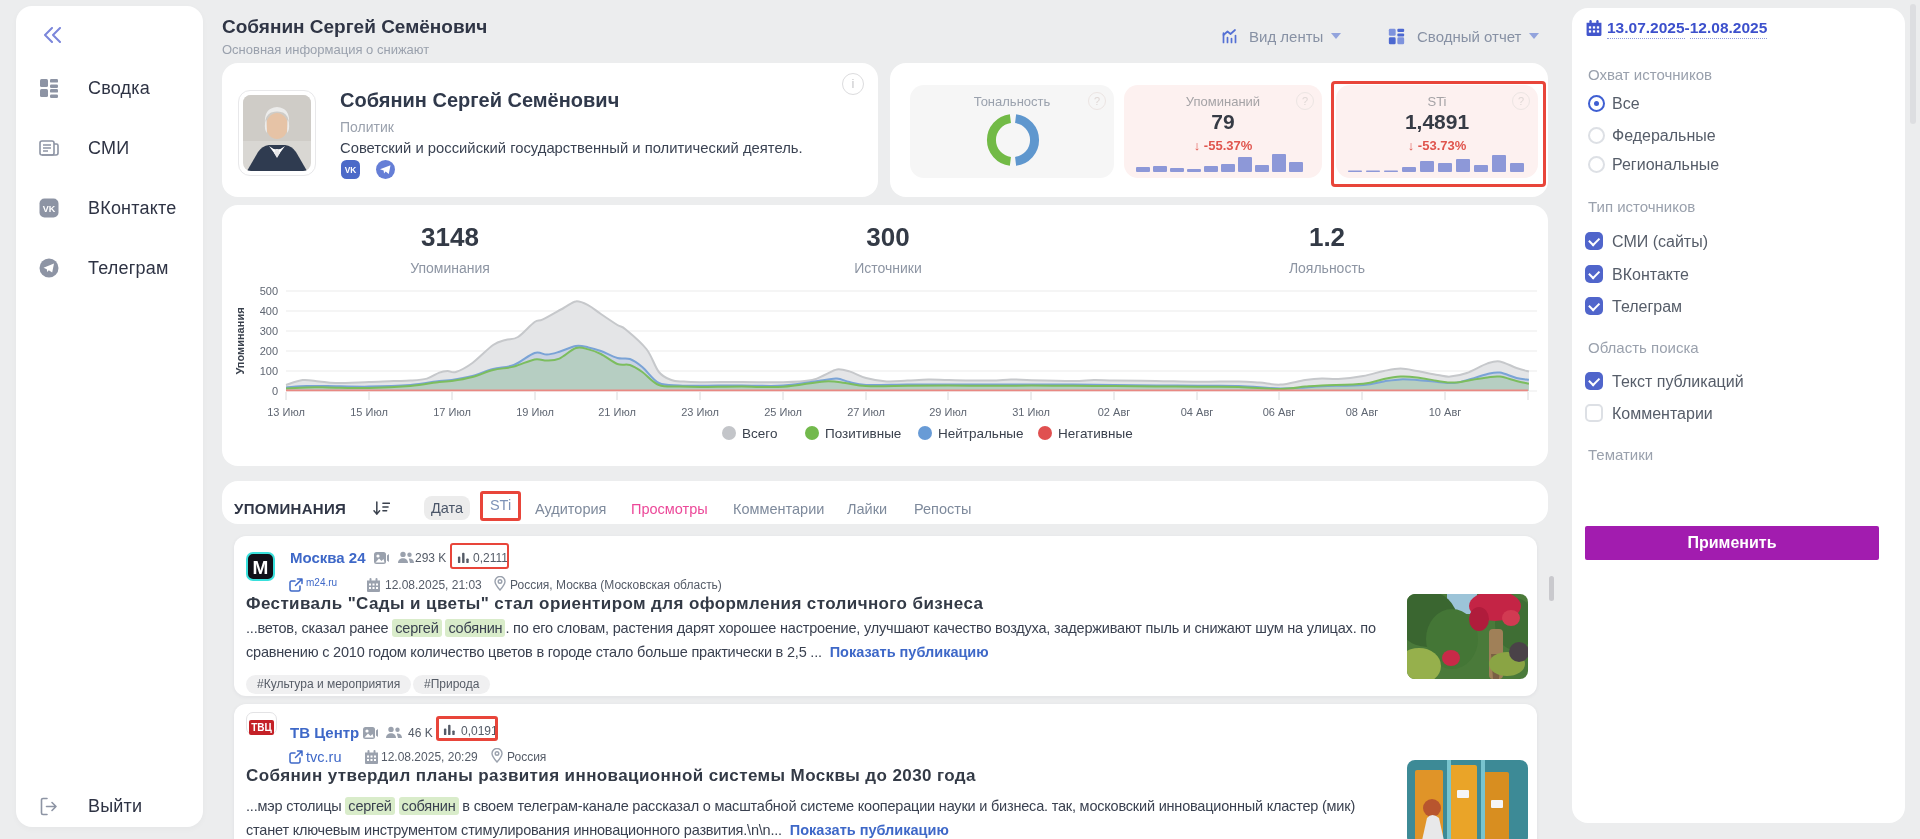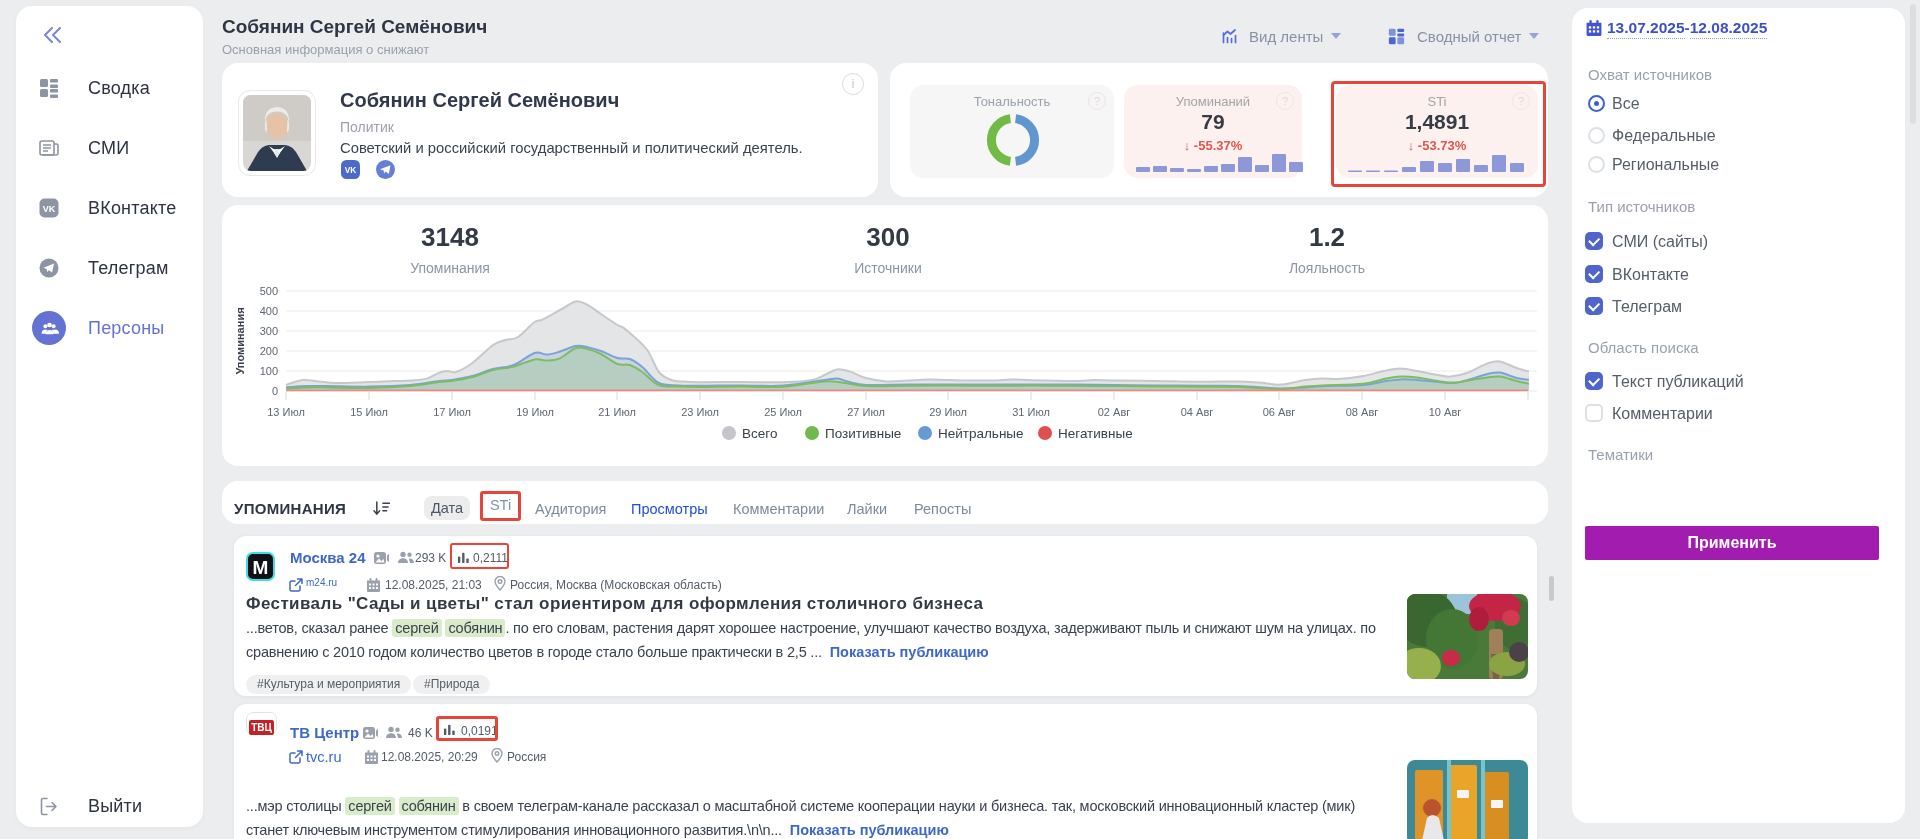--- a/index.html
+++ b/index.html
@@ -58,32 +58,20 @@
   </div>
   <div class="mitem" style="top:242px">
     <span class="mico">
         <svg width="20" height="20" viewBox="0 0 20 20">
           <circle cx="10" cy="10" r="9.5" fill="#8d94a4"></circle>
           <path d="M4.5 9.8 L15 5.5 L13.2 14.5 L9.8 12.2 L8.2 14 L7.8 11.2 Z" fill="#fff"></path>
         </svg>
       </span>
     <span class="mtxt">Телеграм</span>
   </div>
-  <div class="mitem" style="top:302px">
-    <span class="mico" style="background:#6472d3;border-radius:50%">
-        <svg width="19" height="19" viewBox="0 0 19 19" fill="#fff">
-          <circle cx="5.4" cy="7.2" r="2"></circle>
-          <circle cx="13.6" cy="7.2" r="2"></circle>
-          <circle cx="9.5" cy="6" r="2.3"></circle>
-          <path d="M1.6 14.2c0-2.1 1.7-3.6 3.8-3.6.8 0 1.5.2 2.1.5-1 .8-1.6 2-1.6 3.3v.3H1.6zM13.1 11.1c.6-.3 1.3-.5 2.1-.5 2.1 0 3.8 1.5 3.8 3.6v.5h-5.9v-.3c0-1.3-.6-2.5-1.6-3.3.5-.3 1-.5 1.6 0z"></path>
-          <path d="M5.6 14.8c0-2.2 1.7-3.8 3.9-3.8s3.9 1.6 3.9 3.8v.4H5.6z"></path>
-        </svg>
-      </span>
-    <span class="mtxt" style="color:#6472d3">Персоны</span>
-  </div>
   <div class="mitem" style="top:780px">
     <span class="mico">
         <svg width="19" height="19" viewBox="0 0 19 19" fill="none" stroke="#8d94a4" stroke-width="1.6" stroke-linecap="round" stroke-linejoin="round">
           <path d="M7 1.5H3a1.5 1.5 0 0 0-1.5 1.5v13A1.5 1.5 0 0 0 3 17.5h4"></path>
           <path d="M12 5.5 16 9.5 12 13.5M16 9.5H6.5"></path>
         </svg>
       </span>
     <span class="mtxt">Выйти</span>
   </div>
 </div>
@@ -150,21 +138,21 @@
   <div class="subcard" style="left:20px;top:22px;width:204px;height:93px;background:#f6f6f6">
     <div class="abs" style="left:0;right:0;top:9px;text-align:center;font-size:13px;color:#9aa1ad">Тональность</div>
     <div class="qmark" style="right:8px;top:7px">?</div>
     <svg class="abs" style="left:76px;top:28px" width="54" height="54" viewBox="0 0 54 54">
       <g fill="none" stroke-width="9">
         <path d="M 29.6 5.65 A 21.5 21.5 0 0 1 29.6 48.35" stroke="#5f97ce"></path>
         <path d="M 24.4 48.35 A 21.5 21.5 0 0 1 24.4 5.65" stroke="#72ba46"></path>
       </g>
     </svg>
   </div>
-  <div class="subcard" style="left:234px;top:22px;width:178px;height:93px;background:#fdf1f0">
+  <div class="subcard" style="left:234px;top:22px;width:198px;height:93px;background:#fdf1f0">
     <div class="abs" style="left:0;right:0;top:9px;text-align:center;font-size:13px;color:#a5a3a6">Упоминаний</div>
     <div class="qmark" style="right:8px;top:7px">?</div>
     <div class="abs" style="left:0;right:0;top:25px;text-align:center;font-size:21px;font-weight:bold;color:#363b45">79</div>
     <div class="abs" style="left:0;right:0;top:53px;text-align:center;font-size:13px;color:#e0554e">↓ <b>-55.37%</b></div>
     <svg class="abs" style="left:12px;bottom:6px" width="172" height="18" viewBox="0 0 172 18" fill="#8d98d8">
       <rect x="0" y="13" width="14" height="5" rx="1"></rect>
         <rect x="17" y="12" width="14" height="6" rx="1"></rect>
         <rect x="34" y="14" width="14" height="4" rx="1"></rect>
         <rect x="51" y="15" width="14" height="3" rx="1"></rect>
         <rect x="68" y="12" width="14" height="6" rx="1"></rect>
@@ -286,21 +274,21 @@
   <div class="abs" style="left:12px;top:19px;font-size:15px;font-weight:bold;letter-spacing:.3px;color:#2f3545">УПОМИНАНИЯ</div>
   <svg class="abs" style="left:151px;top:20px" width="17" height="15" viewBox="0 0 18 16">
       <g stroke="#3a414d" stroke-width="1.6" stroke-linecap="round">
         <path d="M4 1v13M4 14 1 10.5M4 14 7 10.5"></path>
         <path d="M10.5 2.5h7M10.5 6.5h5.5M10.5 10.5h4"></path>
       </g>
     </svg>
   <div class="abs" style="left:202px;top:15px;height:24px;line-height:24px;padding:0 7px;background:#ececec;border-radius:8px;font-size:14.5px;color:#4a5568">Дата</div>
   <div class="abs" style="left:258px;top:10px;width:41px;height:30px;border:3.5px solid #e8453a;border-radius:3px;text-align:center;line-height:23px;font-size:14.5px;color:#7e93b8">STi</div>
   <div class="abs" style="left:313px;top:20px;font-size:14.5px;color:#7e8a9c">Аудитория</div>
-  <div class="abs" style="left:409px;top:20px;font-size:14.5px;color:#1d4ed8">Просмотры</div>
+  <div class="abs" style="left:409px;top:20px;font-size:14.5px;color:#ec4899">Просмотры</div>
   <div class="abs" style="left:511px;top:20px;font-size:14.5px;color:#7e8a9c">Комментарии</div>
   <div class="abs" style="left:625px;top:20px;font-size:14.5px;color:#7e8a9c">Лайки</div>
   <div class="abs" style="left:692px;top:20px;font-size:14.5px;color:#7e8a9c">Репосты</div>
 </div>
 
 <div class="abs" style="left:234px;top:536px;width:1303px;height:160px;background:#fff;border-radius:12px;box-shadow:0 1px 4px rgba(40,40,60,.06)">
   <div class="abs" style="left:12px;top:16px;width:29px;height:29px;background:#101018;border:2px solid #39e0dc;border-radius:7px;color:#fff;font-weight:bold;font-size:19px;text-align:center;line-height:27px">M</div>
   <div class="abs" style="left:56px;top:13px;font-size:15px;font-weight:bold;color:#3e68c8">Москва 24</div>
   <svg class="abs" style="left:140px;top:16px" width="15" height="12" viewBox="0 0 15 12" fill="#9aa1ad">
       <rect x="0" y="0" width="12" height="12" rx="2.5"></rect>
@@ -411,20 +399,21 @@
         <rect x="5.5" y="9" width="2" height="2"></rect>
         <rect x="9" y="9" width="2" height="2"></rect>
       </g>
     </svg>
   <div class="abs" style="left:147px;top:46px;font-size:12px;color:#545b67">12.08.2025, 20:29</div>
   <svg class="abs" style="left:257px;top:44px" width="12" height="15" viewBox="0 0 12 15" fill="none" stroke="#9aa1ad" stroke-width="1.4">
       <path d="M6 14C6 14 11 8.5 11 5.5A5 5 0 0 0 1 5.5C1 8.5 6 14 6 14Z"></path>
       <circle cx="6" cy="5.5" r="1.8"></circle>
     </svg>
   <div class="abs" style="left:273px;top:46px;font-size:12px;color:#545b67">Россия</div>
+  <div class="abs" style="left:12px;top:62px;font-size:17px;font-weight:bold;letter-spacing:.4px;color:#333a46;white-space:nowrap">Собянин утвердил планы развития инновационной системы Москвы до 2030 года</div>
   <div class="abs" style="left:12px;top:90px;font-size:14.5px;letter-spacing:-.2px;line-height:24px;color:#3a4150;white-space:nowrap">...мэр столицы <span style="background:#d9ecca;padding:1px 3px;border-radius:3px">сергей</span> <span style="background:#d9ecca;padding:1px 3px;border-radius:3px">собянин</span> в своем телеграм-канале рассказал о масштабной системе кооперации науки и бизнеса. так, московский инновационный кластер (мик)</div>
   <div class="abs" style="left:12px;top:114px;font-size:14.5px;letter-spacing:-.2px;line-height:24px;color:#3a4150;white-space:nowrap">станет ключевым инструментом стимулирования инновационного развития.\n\n... <span style="color:#3e68c8;font-weight:bold;letter-spacing:0">&nbsp;Показать публикацию</span></div>
   <svg class="abs" style="left:1173px;top:56px;border-radius:8px" width="121" height="85" viewBox="0 0 121 85">
       <rect width="121" height="85" fill="#3d8a96"></rect>
       <rect x="8" y="10" width="28" height="75" fill="#e09428" rx="2"></rect>
       <rect x="42" y="5" width="28" height="80" fill="#eaa428" rx="2"></rect>
       <rect x="76" y="12" width="26" height="73" fill="#d88e20" rx="2"></rect>
       <rect x="40" y="0" width="4" height="85" fill="#78c4ce"></rect>
       <rect x="74" y="0" width="4" height="85" fill="#78c4ce"></rect>
       <circle cx="25" cy="48" r="9" fill="#b8552e"></circle>

